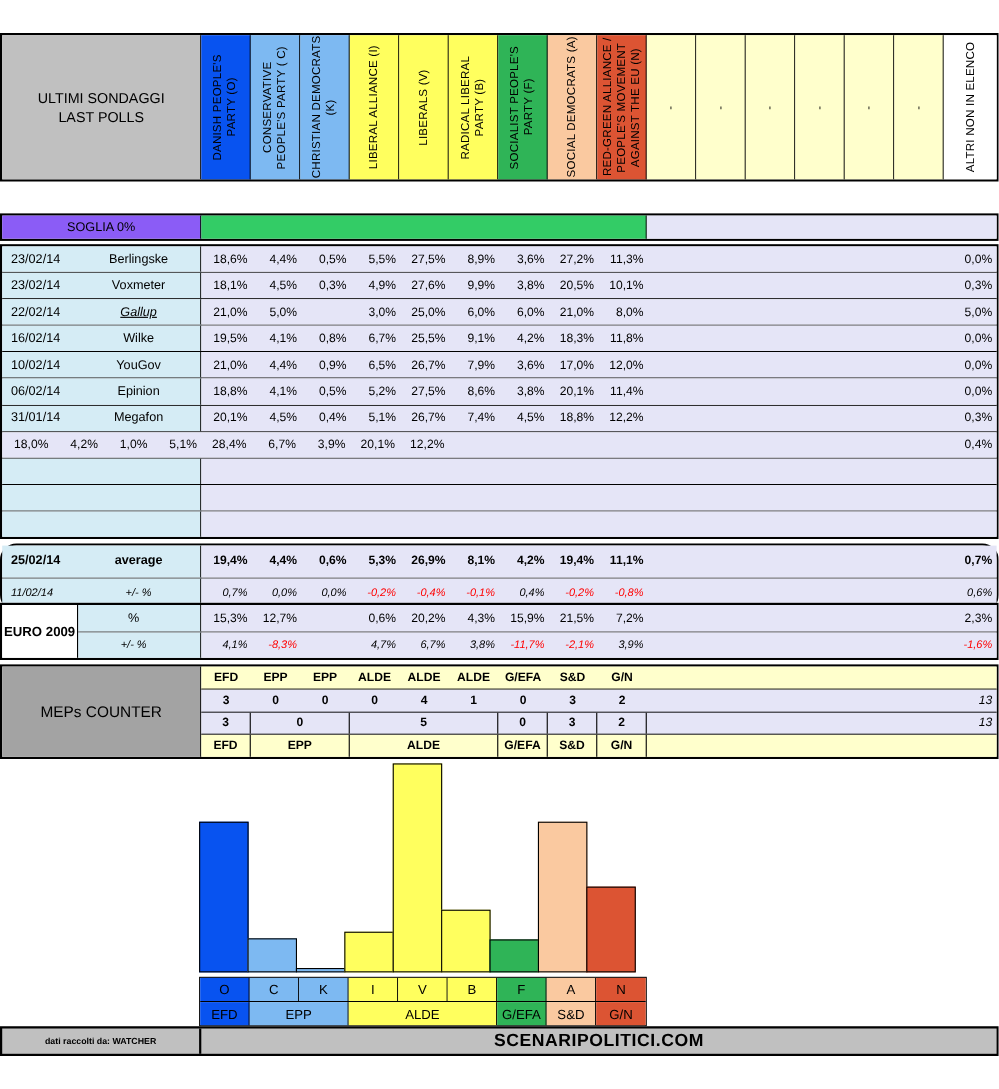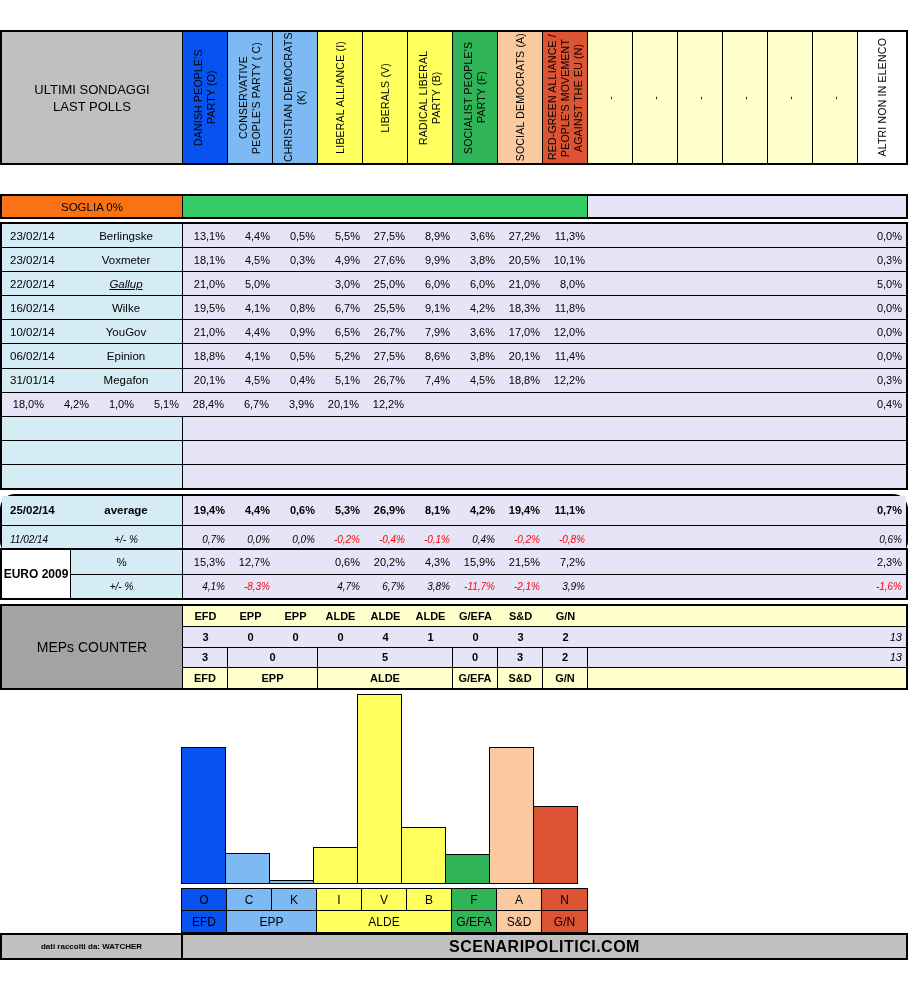--- a/index.html
+++ b/index.html
@@ -19,21 +19,21 @@
   .hcell{width:45px;box-sizing:border-box;border-right:1px solid #000;
          display:flex;align-items:center;justify-content:center;overflow:hidden;}
   .hcell.others{width:48px;border-right:none;background:#fff;}
   .vtext{writing-mode:vertical-rl;transform:rotate(180deg);
          font-size:10.5px;line-height:13px;text-align:center;max-height:152px;
          letter-spacing:.2px;}
   .empty-h{background:#ffffcc;}
 
   
   #soglia{top:194px;height:25px;display:flex;}
-  .sleft{width:181px;box-sizing:border-box;border-right:1px solid #000;background:#f97316;
+  .sleft{width:181px;box-sizing:border-box;border-right:1px solid #000;background:#8b5cf6;
          display:flex;align-items:center;justify-content:center;font-size:11.5px;}
   .sbar{width:405px;box-sizing:border-box;border-right:1px solid #000;}
   .sfill{flex:1;background:#e5e5f7;}
 
   
   .rows{display:flex;flex-direction:column;height:100%;}
   .trow{flex:1;display:flex;box-sizing:border-box;border-bottom:1px solid #000;min-height:0;}
   .trow:last-child{border-bottom:none;}
   .lcell{width:181px;box-sizing:border-box;border-right:1px solid #000;background:#d5ecf5;
          display:flex;align-items:center;font-size:11.5px;}
@@ -166,21 +166,21 @@
   </div>
 
   <div id="polls" class="sec">
     <div class="rows" id="pollrows">
         <div class="trow">
           <div class="lcell">
             <div class="ldate">23/02/14</div>
             <div class="lname">Berlingske</div>
           </div>
           <div class="dataarea">
-            <div class="val">13,1%</div>
+            <div class="val">18,6%</div>
             <div class="val">4,4%</div>
             <div class="val">0,5%</div>
             <div class="val">5,5%</div>
             <div class="val">27,5%</div>
             <div class="val">8,9%</div>
             <div class="val">3,6%</div>
             <div class="val">27,2%</div>
             <div class="val">11,3%</div>
             <div class="fill"></div>
             <div class="oval">0,0%</div>

